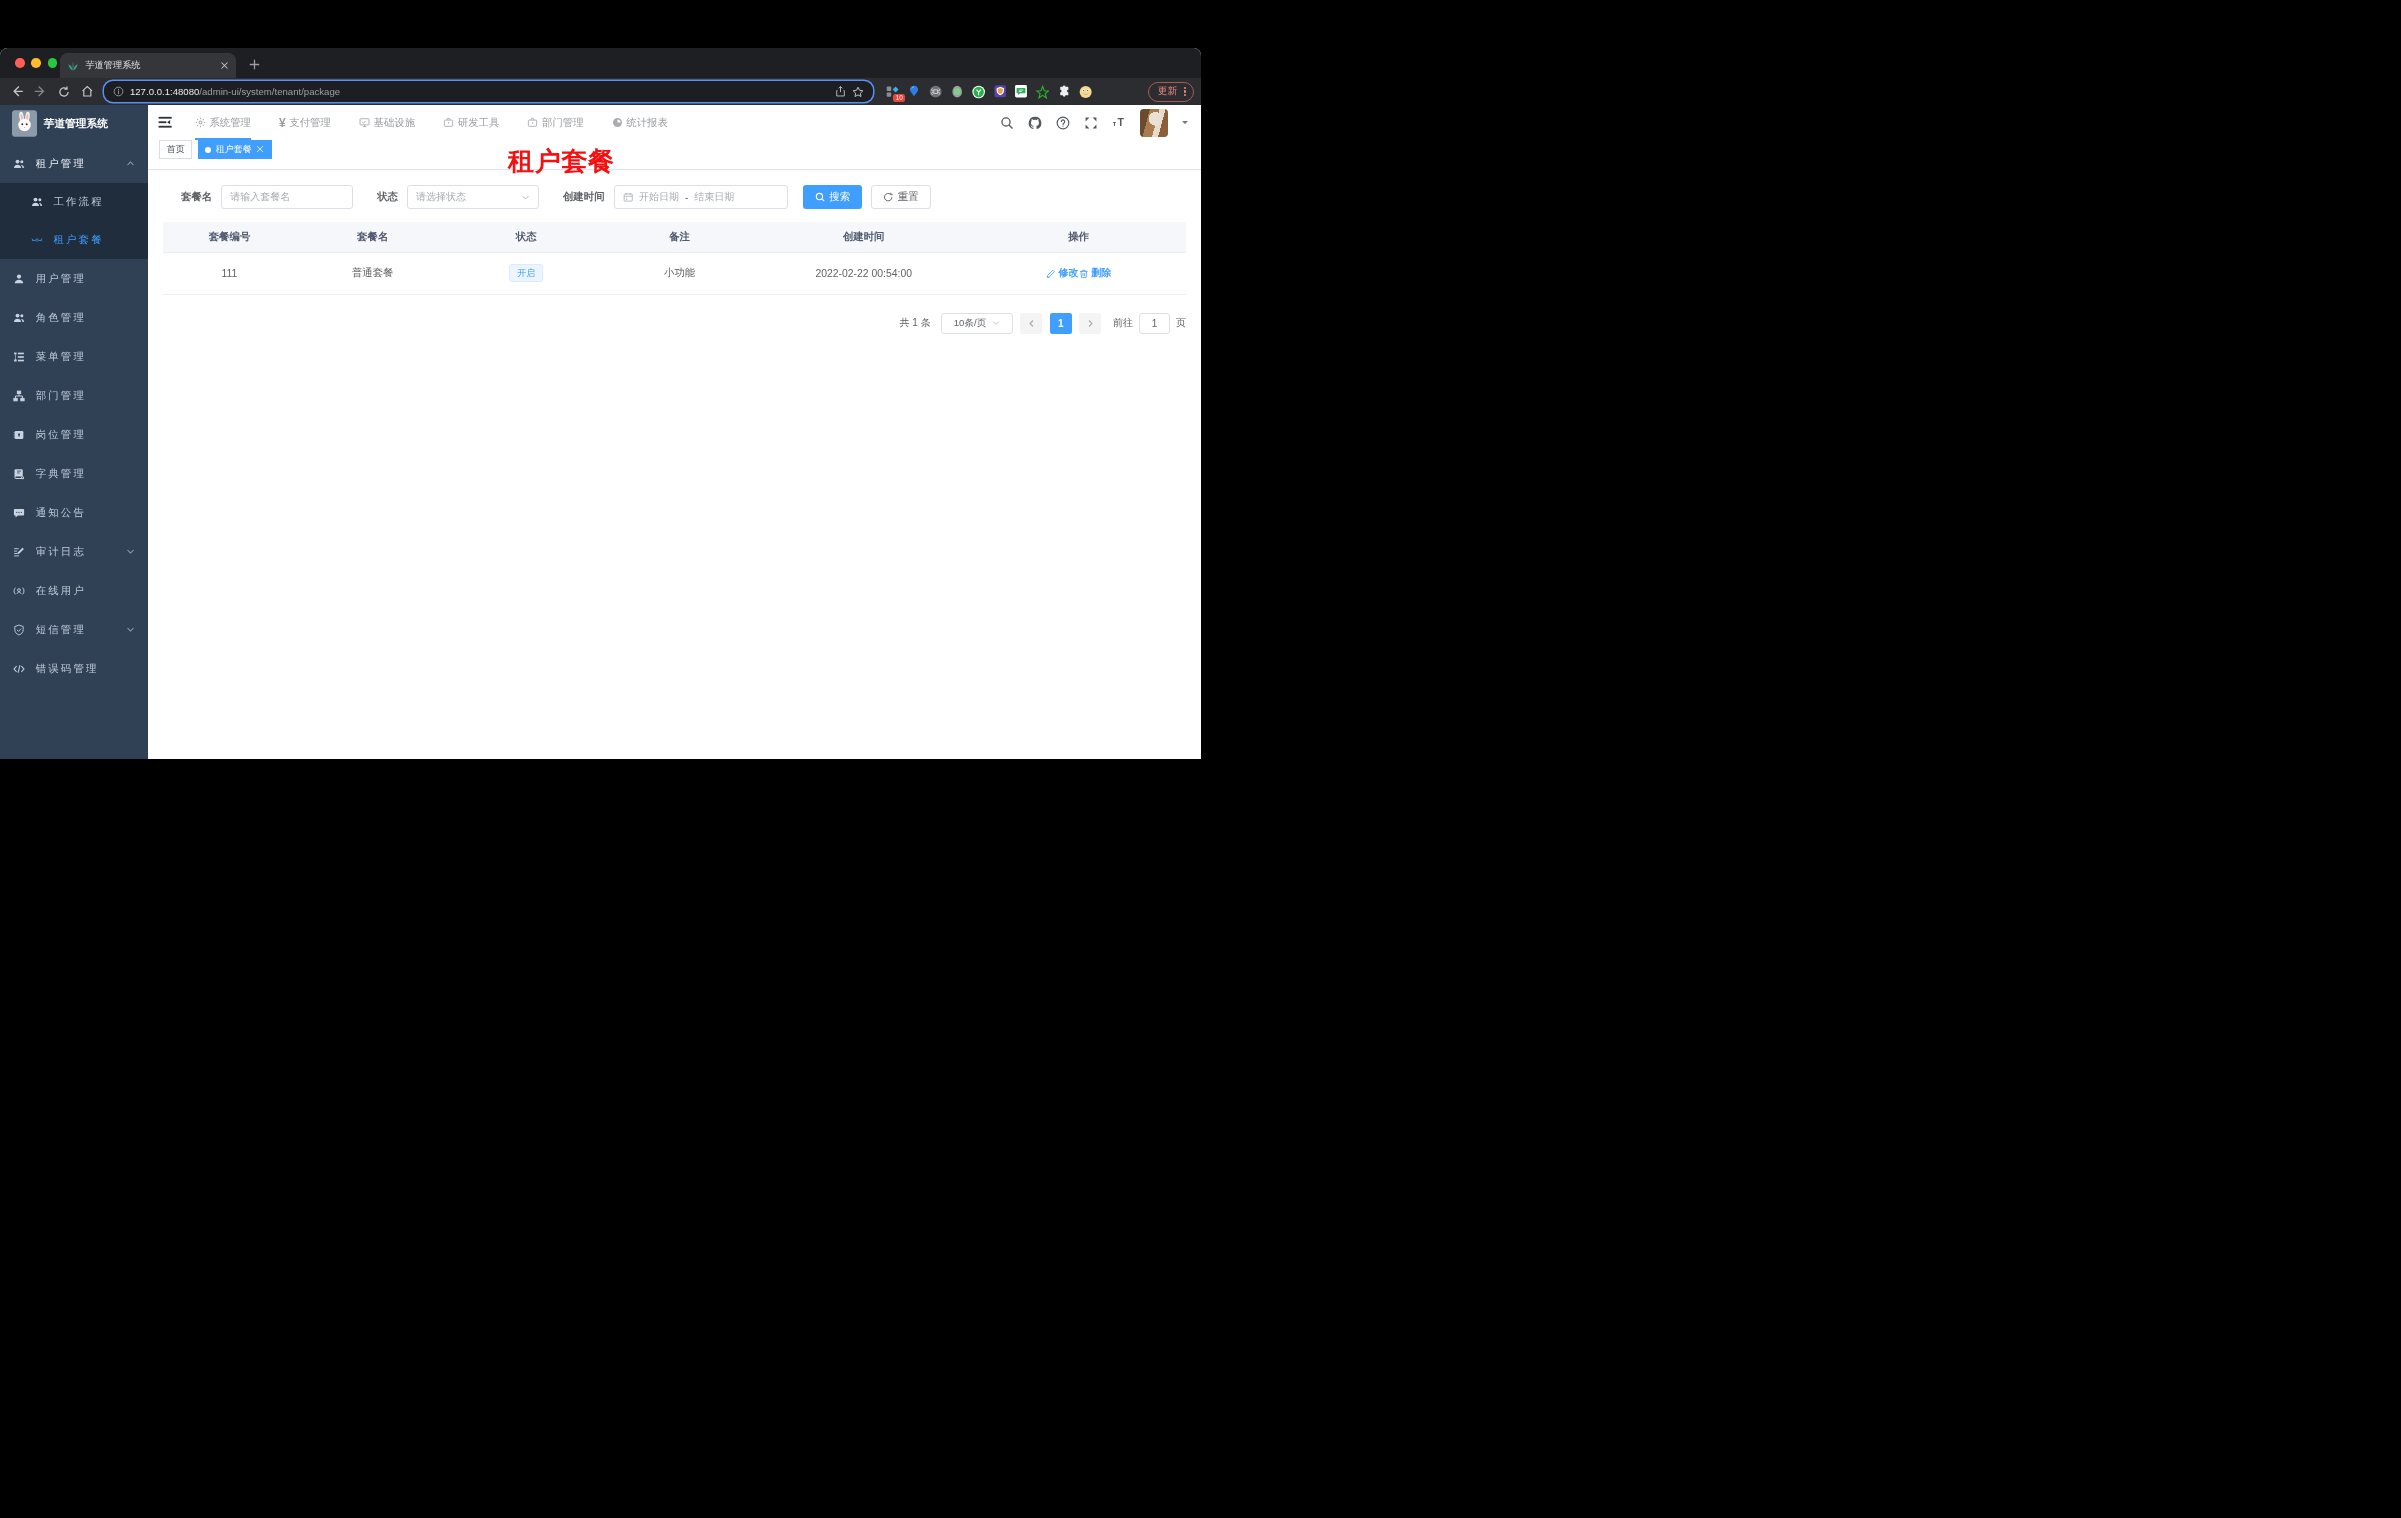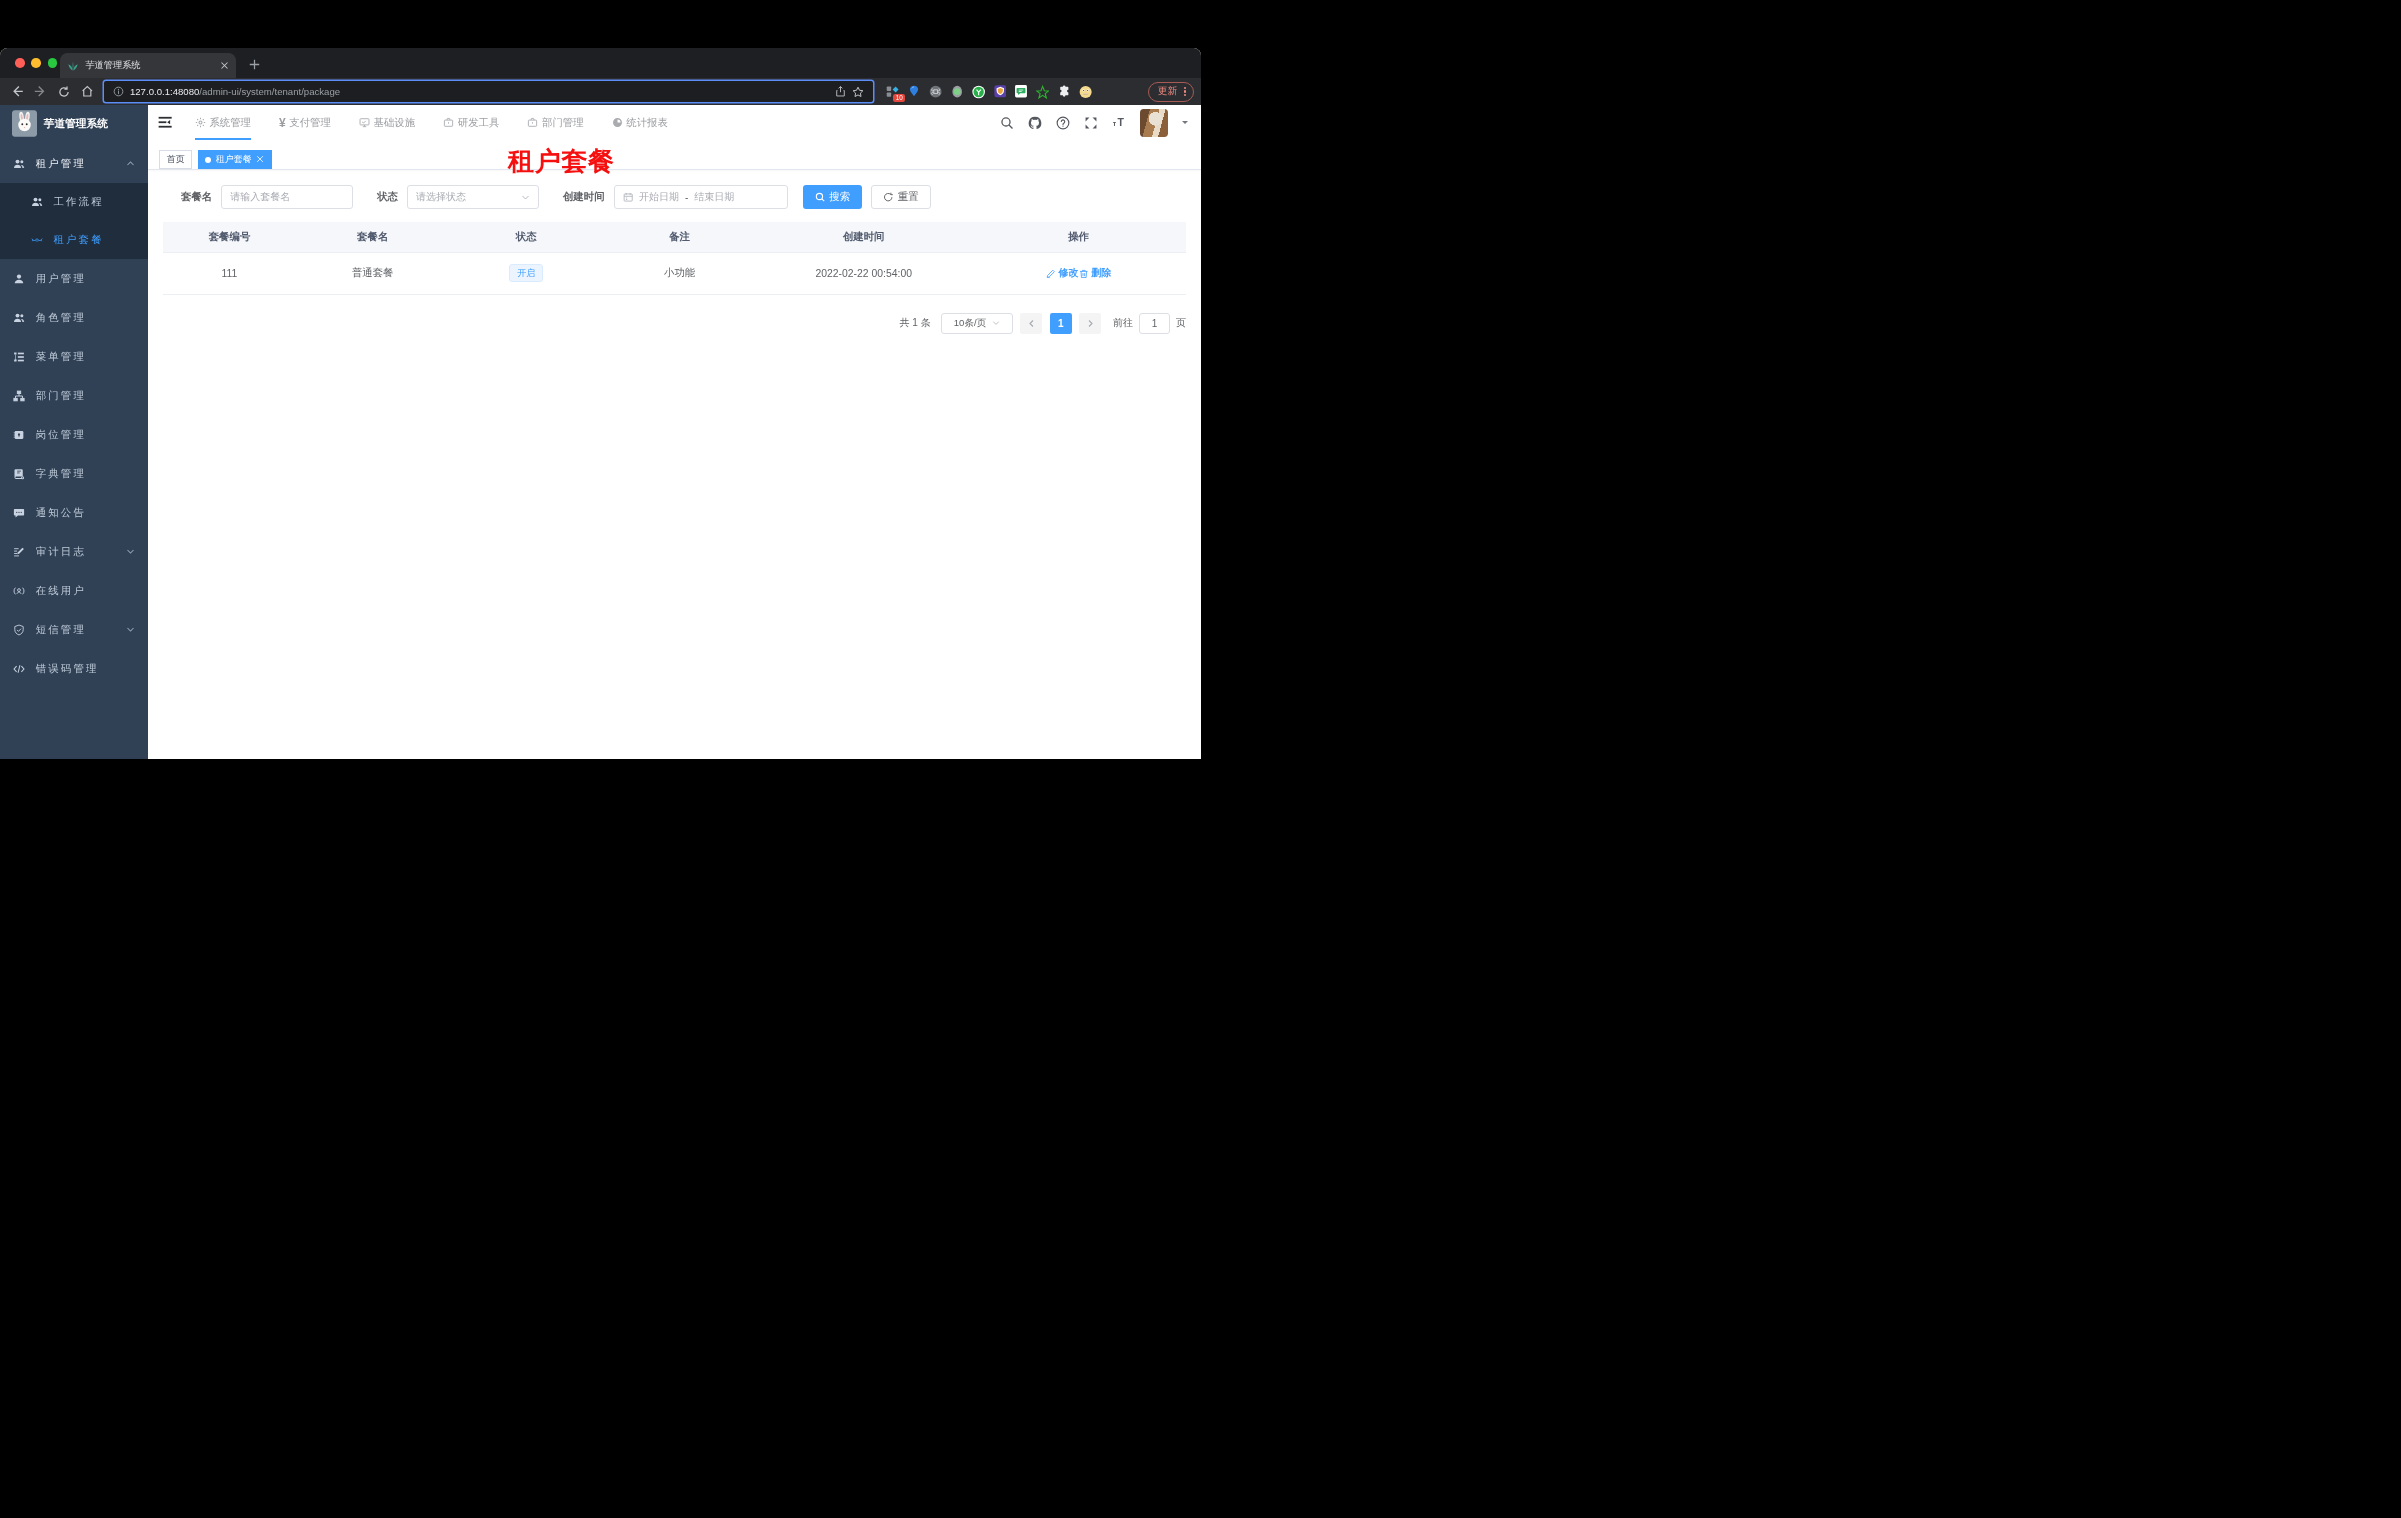--- a/index.html
+++ b/index.html
@@ -11,21 +11,21 @@
   .traffic { position:absolute; left:15px; top:10.4px; display:flex; gap:6.7px; }
   .tl { width:9.6px; height:9.6px; border-radius:50%; }
   .tl.red{ background:#ff5f57; } .tl.yellow{ background:#febc2e; } .tl.green{ background:#28c840; }
   .tab { margin-left:60px; width:176px; height:25px; background:#35363a; border-radius:7.4px 7.4px 0 0; display:flex; align-items:center; gap:6px; padding:0 7.4px; color:#e3e5e8; font-size:9.2px; }
   .tab-title { flex:1; white-space:nowrap; overflow:hidden; }
   .chrome-ic { width:12px; height:12px; color:#c2c5c9; flex:0 0 auto; }
   .newtab { margin:0 0 5.2px 10.4px; width:16.3px; height:16.3px; color:#9aa0a6; display:flex; align-items:center; justify-content:center; }
   .toolbar { height:27px; background:#2b2d31; flex:0 0 auto; display:flex; align-items:center; padding:0 7.4px; gap:4.4px; }
   .tb-btn { width:19px; height:19px; display:flex; align-items:center; justify-content:center; color:#c2c5c9; }
   .tb-btn.dim { color:#83868b; }
-  .urlbar { width:769px; height:21px; margin-left:3px; border-radius:2px; background:#1d1e21; box-shadow:0 0 0 1.5px #5c8ef8; display:flex; align-items:center; padding:0 9px; gap:6px;justify-content:space-between; }
+  .urlbar { width:769px; height:21px; margin-left:3px; border-radius:9px; background:#1d1e21; box-shadow:0 0 0 1.5px #5c8ef8; display:flex; align-items:center; padding:0 9px; gap:6px;justify-content:space-between; }
   .url-text { font-size:9.6px; white-space:nowrap; overflow:hidden; flex:1; }
   .url-host { color:#e8eaed; } .url-path { color:#9aa0a6; }
   .exts { display:flex; align-items:center; gap:8.1px; margin-left:9px; }
   .ext { width:13.3px; height:13.3px; position:relative; display:flex; align-items:center; justify-content:center; }
   .badge { position:absolute; right:-5.2px; bottom:-3.7px; background:#e5473d; color:#fff; font-size:6.3px; padding:0.7px 2.2px; border-radius:2.2px; line-height:1; }
   .update-pill { margin-left:auto; height:20px; border:1.5px solid #a85b54; border-radius:10.4px; color:#f08b80; display:flex; align-items:center; gap:6.7px; padding:0 6.7px 0 9px; font-size:9.6px; }
   .vdots { display:flex; flex-direction:column; gap:1.5px; }
   .vdots i { width:2.2px; height:2.2px; border-radius:50%; background:#f08b80; }
 
   
@@ -53,21 +53,21 @@
   .nav-item.active::after { content:""; position:absolute; left:14px; right:14px; bottom:0; height:2.2px; background:#409eff; }
   .yen { font-size:12px; font-weight:bold; line-height:1; }
   .header-right { margin-left:auto; display:flex; align-items:center; gap:14px; color:#55585e; }
   .hr-ic { width:14px; height:14px; }
   .avatar { width:28px; height:28px; border-radius:3.7px; background:
       radial-gradient(circle at 55% 35%, #e9e2d4 0 28%, transparent 29%),
       linear-gradient(105deg,#6b4a2f 0 28%, #a97c4f 28% 55%, #e8dcc8 55% 72%, #8a5f39 72%);
   }
   .caret-down { width:0; height:0; border:3.7px solid transparent; border-top-color:#74777c; margin-top:3.7px; }
 
-  .tagsbar { height:30px; flex:0 0 auto; display:flex; align-items:flex-end; gap:5.2px; padding:0 11px; border-bottom:0.7px solid #e2e6ee; box-shadow:0 0.7px 2.2px rgba(0,21,41,.06); }
+  .tagsbar { height:30px; flex:0 0 auto; display:flex; align-items:flex-start; gap:5.2px; padding:0 11px; border-bottom:0.7px solid #e2e6ee; box-shadow:0 0.7px 2.2px rgba(0,21,41,.06); }
   .tag { height:19px; display:flex; align-items:center; gap:4.4px; padding:0 6.7px; border:0.7px solid #d8dce5; background:#fff; color:#495060; font-size:9px; cursor:pointer; }
   .tag.active { background:#409eff; border-color:#409eff; color:#fff; }
   .tag-dot { width:6px; height:6px; border-radius:50%; background:#fff; }
   .tag-close { width:8.1px; height:8.1px; }
 
   .watermark { position:absolute; left:360px; top:39px; font-size:26px; font-weight:bold; color:#f50f0f; letter-spacing:0.7px; z-index:6; white-space:nowrap; }
 
   .content { flex:1; padding:12px 15px 0; }
   .filter-row { display:flex; align-items:center; margin:3px 0 13.3px 18px; font-size:10.4px; color:#606266; }
   .f-label { font-weight:bold; margin-right:9px; }

